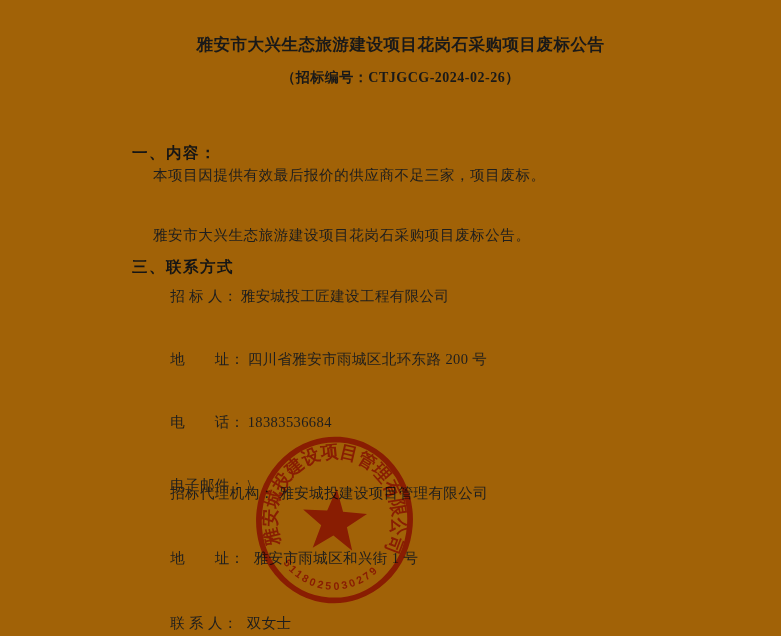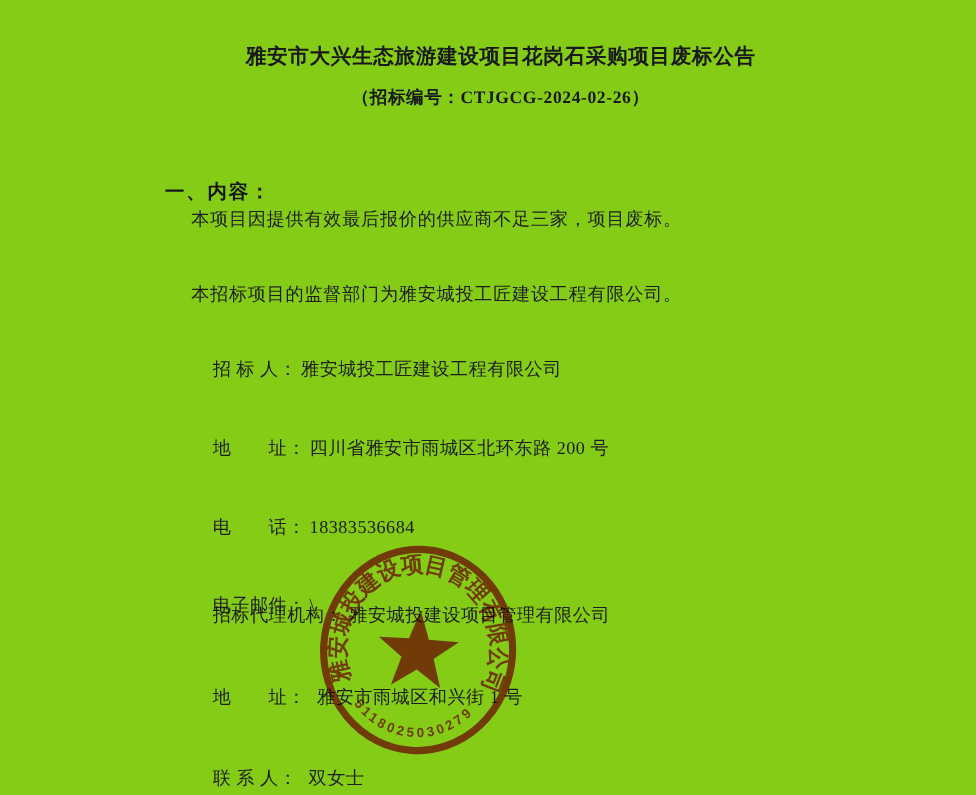--- a/index.html
+++ b/index.html
@@ -4,21 +4,21 @@
 <style>
   html, body { margin: 0; padding: 0; }
   body {
     width: 781px; height: 636px;
     background: #ffffff;
     font-family: "Liberation Serif", serif;
     color: #1e1e1e;
     position: relative;
     overflow: hidden;
   }
-  .page { position: absolute; inset: 0; background: #84cc16; }
+  .page { position: absolute; inset: 0; background: #a16207; }
 
   .doc-title {
     position: absolute; top: 34px; left: 20px; width: 761px;
     text-align: center;
     font-size: 16.5px; font-weight: bold; letter-spacing: 0.5px;
     color: #191919;
   }
   .doc-subtitle {
     position: absolute; top: 69px; left: 20px; width: 761px;
     text-align: center;
@@ -81,22 +81,23 @@
 <body>
 
 <div class="page">
 
   <div class="doc-title">雅安市大兴生态旅游建设项目花岗石采购项目废标公告</div>
   <div class="doc-subtitle">（招标编号：CTJGCG-2024-02-26）</div>
 
   <h2 class="sec" style="top:139px">一、内容：</h2>
   <p class="para" style="top:166px">本项目因提供有效最后报价的供应商不足三家，项目废标。</p>
 
-  <p class="para" style="top:226px">本招标项目的监督部门为雅安城投工匠建设工程有限公司。</p>
+  <p class="para" style="top:226px">雅安市大兴生态旅游建设项目花岗石采购项目废标公告。</p>
 
+  <h2 class="sec" style="top:253px">三、联系方式</h2>
 
   <div class="contact-block tenderer" style="top:271px">
     <div class="row">
       <span class="label">招 标 人：</span><span class="value">雅安城投工匠建设工程有限公司</span>
     </div>
     <div class="row">
       <span class="label">地　　址：</span><span class="value">四川省雅安市雨城区北环东路 200 号</span>
     </div>
     <div class="row">
       <span class="label">电　　话：</span><span class="value">18383536684</span>

